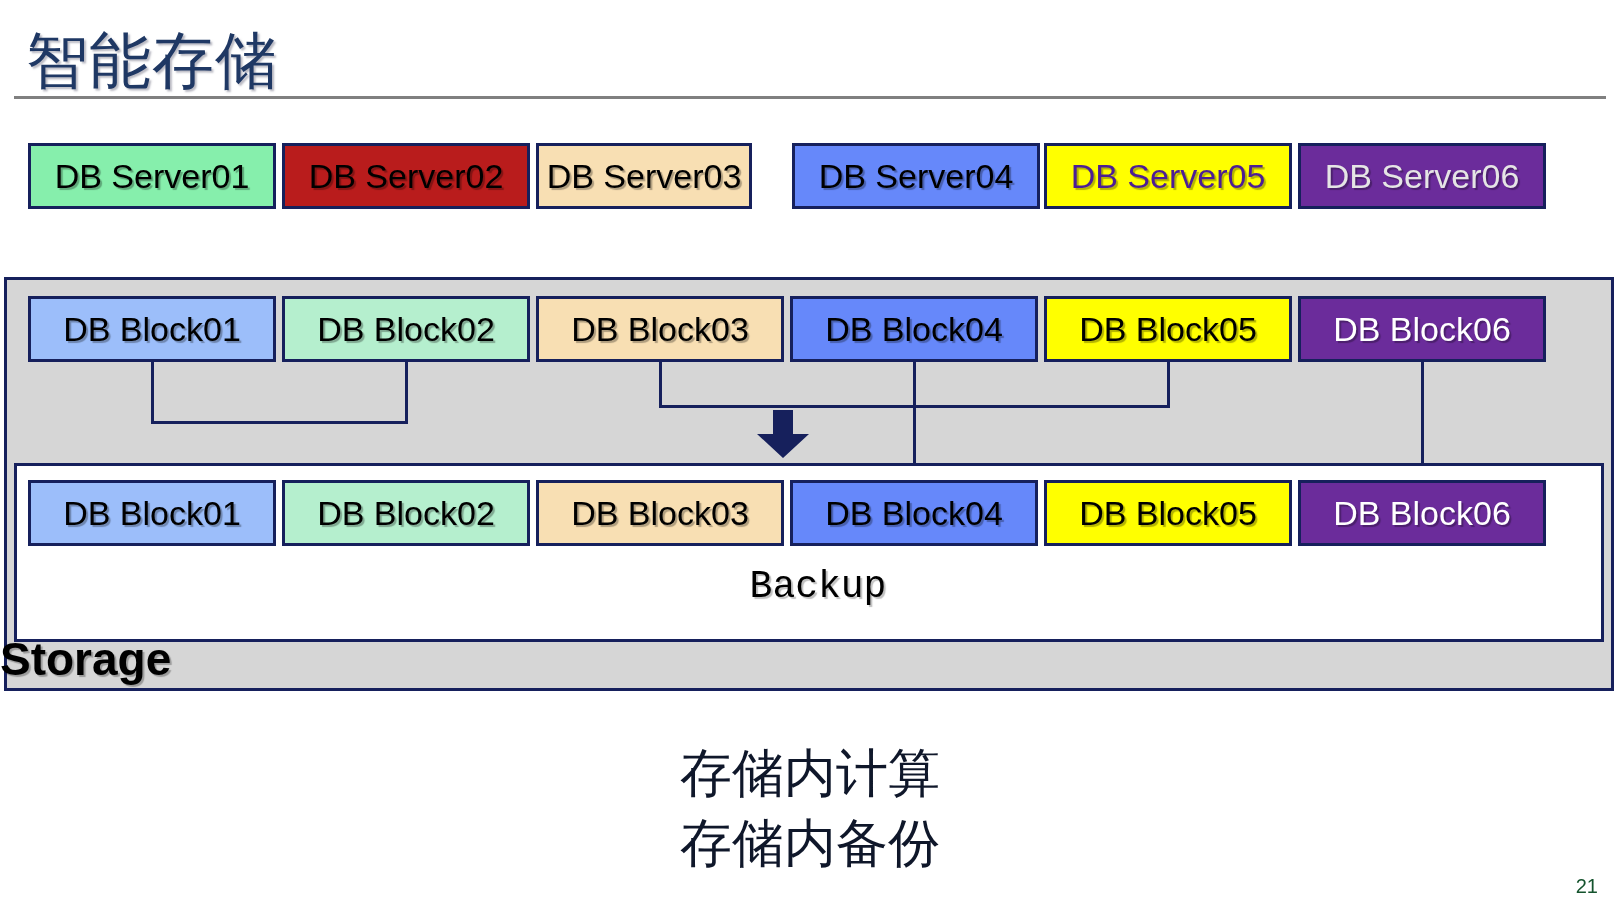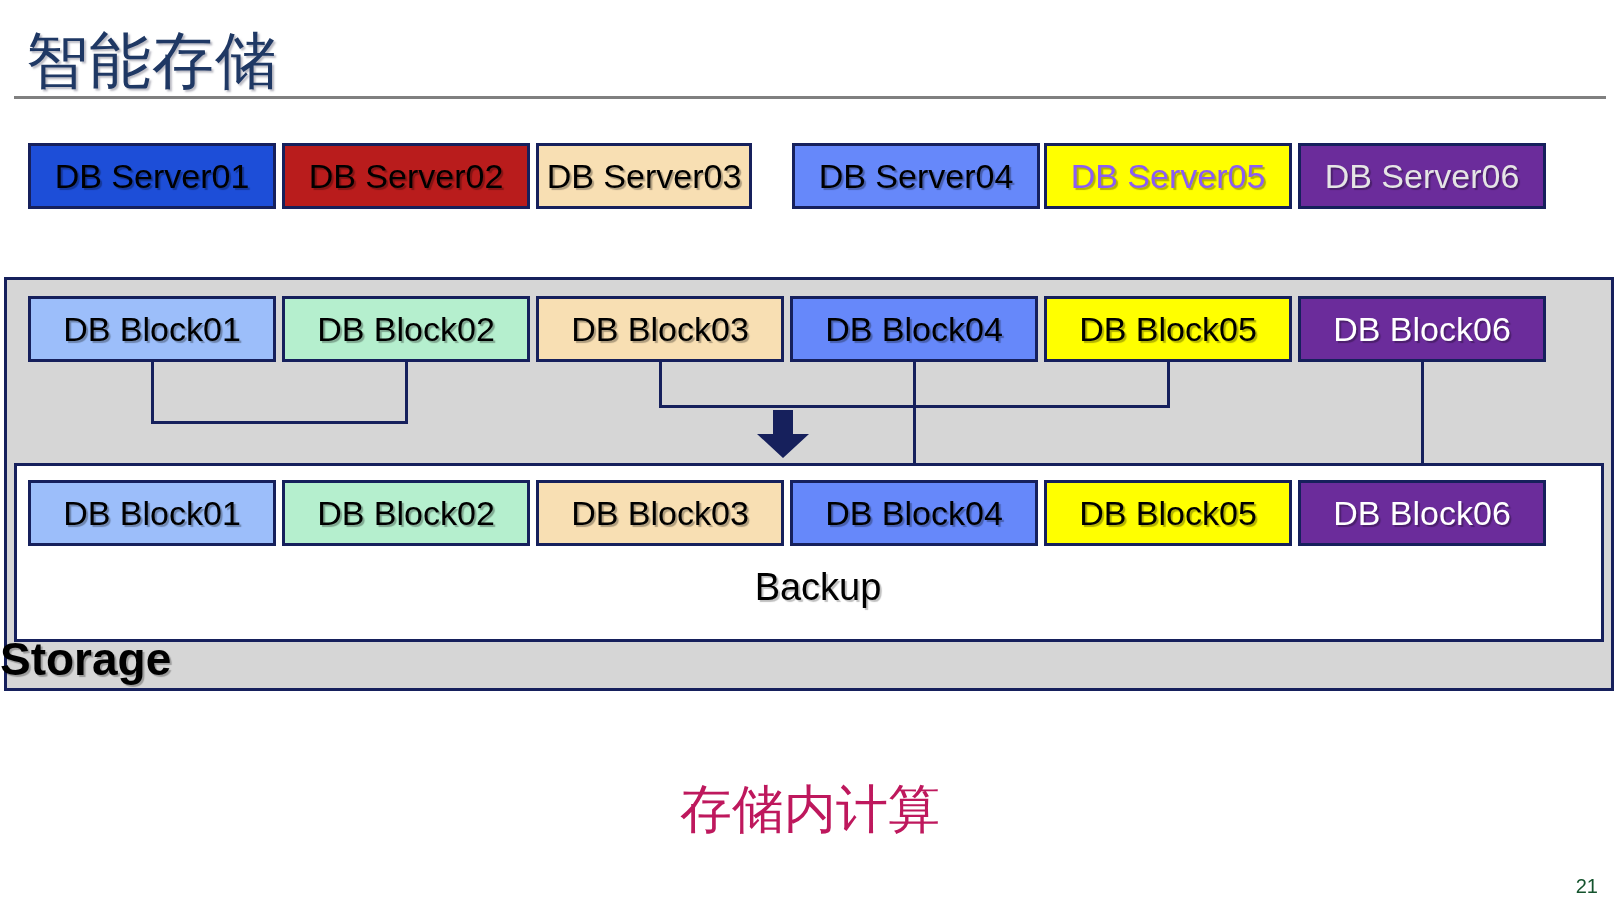--- a/index.html
+++ b/index.html
@@ -96,20 +96,21 @@
   .block-row-backup .node { top: 480px; height: 66px; }
   #backup-label {
     position: absolute;
     left: 16px;
     right: 0;
     top: 568px;
     text-align: center;
     font-size: 38px;
     line-height: 1;
     text-shadow: 2px 2px 1px rgba(0,0,0,0.25);
+    font-family: Liberation Mono, monospace;
   }
 
   
   .conn {
     position: absolute;
     background: #16205C;
   }
   .conn.v { width: 3px; }
   .conn.h { height: 3px; }
 
@@ -124,54 +125,53 @@
 
   
   #caption {
     position: absolute;
     left: 0;
     right: 0;
     top: 738px;
     text-align: center;
     font-size: 52px;
     line-height: 70px;
-    color: #be185d;
-    margin-top: 36px;
+    color: #0f172a;
   }
   #caption div { white-space: nowrap; }
 
   
   #page-number {
     position: absolute;
     right: 22px;
     bottom: 12px;
     font-size: 20px;
     color: #14532d;
   }
 </style>
 </head>
 <body>
 
 <div id="slide-title">智能存储</div>
 <div id="title-divider"></div>
 
 <div class="server-row">
-    <div class="node" style="left: 28px; width: 248px; background: #1d4ed8; color: rgb(0, 0, 0);">
+    <div class="node" style="left: 28px; width: 248px; background: #86efac; color: rgb(0, 0, 0);">
       <span>DB Server01</span>
     </div>
     <div class="node" style="left: 282px; width: 248px; background: #b91c1c; color: rgb(0, 0, 0);">
       <span>DB Server02</span>
     </div>
     <div class="node" style="left: 536px; width: 216px; background: rgb(248, 223, 179); color: rgb(0, 0, 0);">
       <span>DB Server03</span>
     </div>
     <div class="node" style="left: 792px; width: 248px; background: rgb(102, 136, 250); color: rgb(0, 0, 0);">
       <span>DB Server04</span>
     </div>
-    <div class="node" style="left: 1044px; width: 248px; background: rgb(255, 255, 0); color: #8b5cf6;">
+    <div class="node" style="left: 1044px; width: 248px; background: rgb(255, 255, 0); color: #4c1d95;">
       <span>DB Server05</span>
     </div>
     <div class="node light-text" style="left: 1298px; width: 248px; background: rgb(107, 44, 155); color: #e5e5e5;">
       <span>DB Server06</span>
     </div>
   </div>
 
 <div id="storage-box"></div>
 
 <div id="connector-layer">
@@ -239,15 +239,16 @@
     </div>
     <div class="node light-text" style="left: 1298px; width: 248px; background: rgb(107, 44, 155); color: rgb(255, 255, 255);">
       <span>DB Block06</span>
     </div>
   </div>
 
 <div id="storage-label">Storage</div>
 
 <div id="caption">
     <div>存储内计算</div>
+    <div>存储内备份</div>
   </div>
 
 <div id="page-number">21</div>
 
 </body></html>

